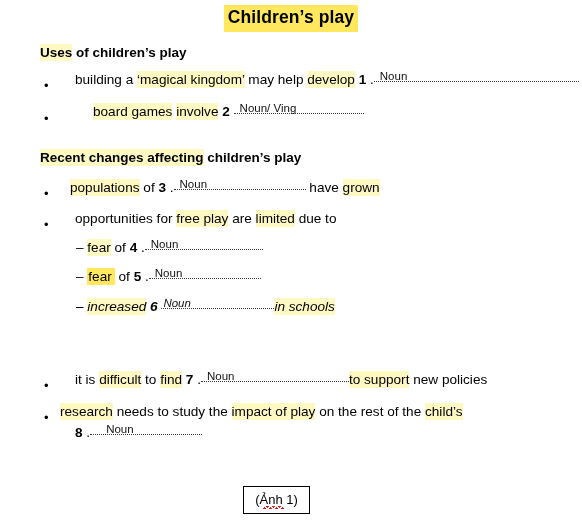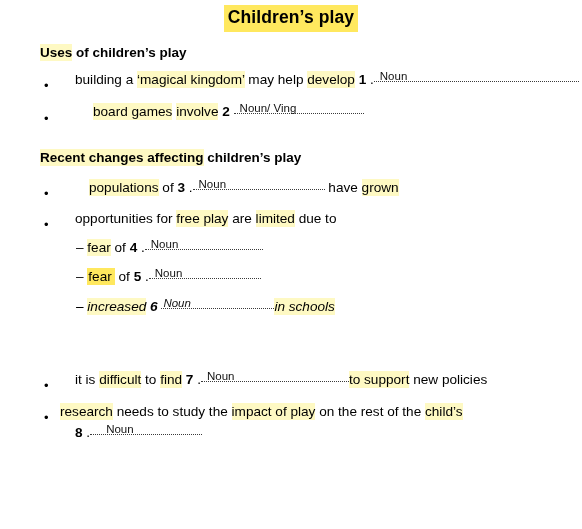--- a/index.html
+++ b/index.html
@@ -158,21 +158,21 @@
     <span class="hl">involve</span>
     <span class="num">2</span>
     <span class="gap" style="width:130px;"><span class="ans">Noun/ Ving</span><span class="rule"></span></span>
   </div>
 
   <div class="abs heading" style="left:40px; top:150px;">
     <span class="hl">Recent changes affecting</span><span> children’s play</span>
   </div>
 
   <span class="abs bullet-dot" style="left:44px; top:187px;">•</span>
-  <div class="abs line" style="left:89px; top:180px;">
+  <div class="abs line" style="left:70px; top:180px;">
     <span class="hl">populations</span><span> of </span><span class="num">3</span> .<span class="gap" style="width:132px;"><span class="ans">Noun</span><span class="rule"></span></span>
     <span>have </span><span class="hl">grown</span>
   </div>
 
   <span class="abs bullet-dot" style="left:44px; top:218px;">•</span>
   <div class="abs line" style="left:75px; top:211px;">
     <span>opportunities for </span><span class="hl">free play</span><span> are </span><span class="hl">limited</span><span> due to</span>
   </div>
 
   <div class="abs line" style="left:76px; top:240px;">
@@ -199,14 +199,17 @@
 
   <span class="abs bullet-dot" style="left:44px; top:411px;">•</span>
   <div class="abs line" style="left:60px; top:404px;">
     <span class="hl">research</span><span> needs to study the </span><span class="hl">impact of play</span><span> on the rest of the </span><span class="hl">child’s</span>
   </div>
 
   <div class="abs line" style="left:75px; top:425px;">
     <span class="num">8</span> .<span class="gap" style="width:112px;"><span class="ans" style="left:16px;">Noun</span><span class="rule"></span></span>
   </div>
 
+  <div class="caption-box">
+    <span class="caption-text">(Ảnh 1)</span>
+  </div>
 
 </div>
 
 </body></html>

